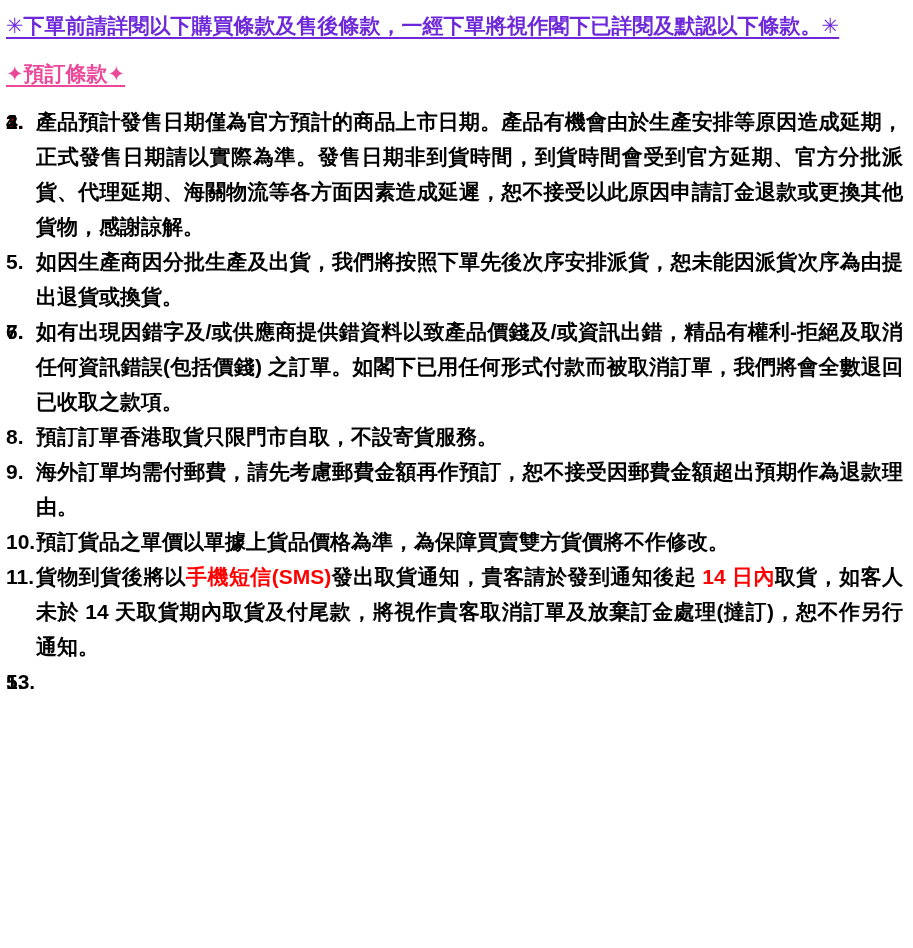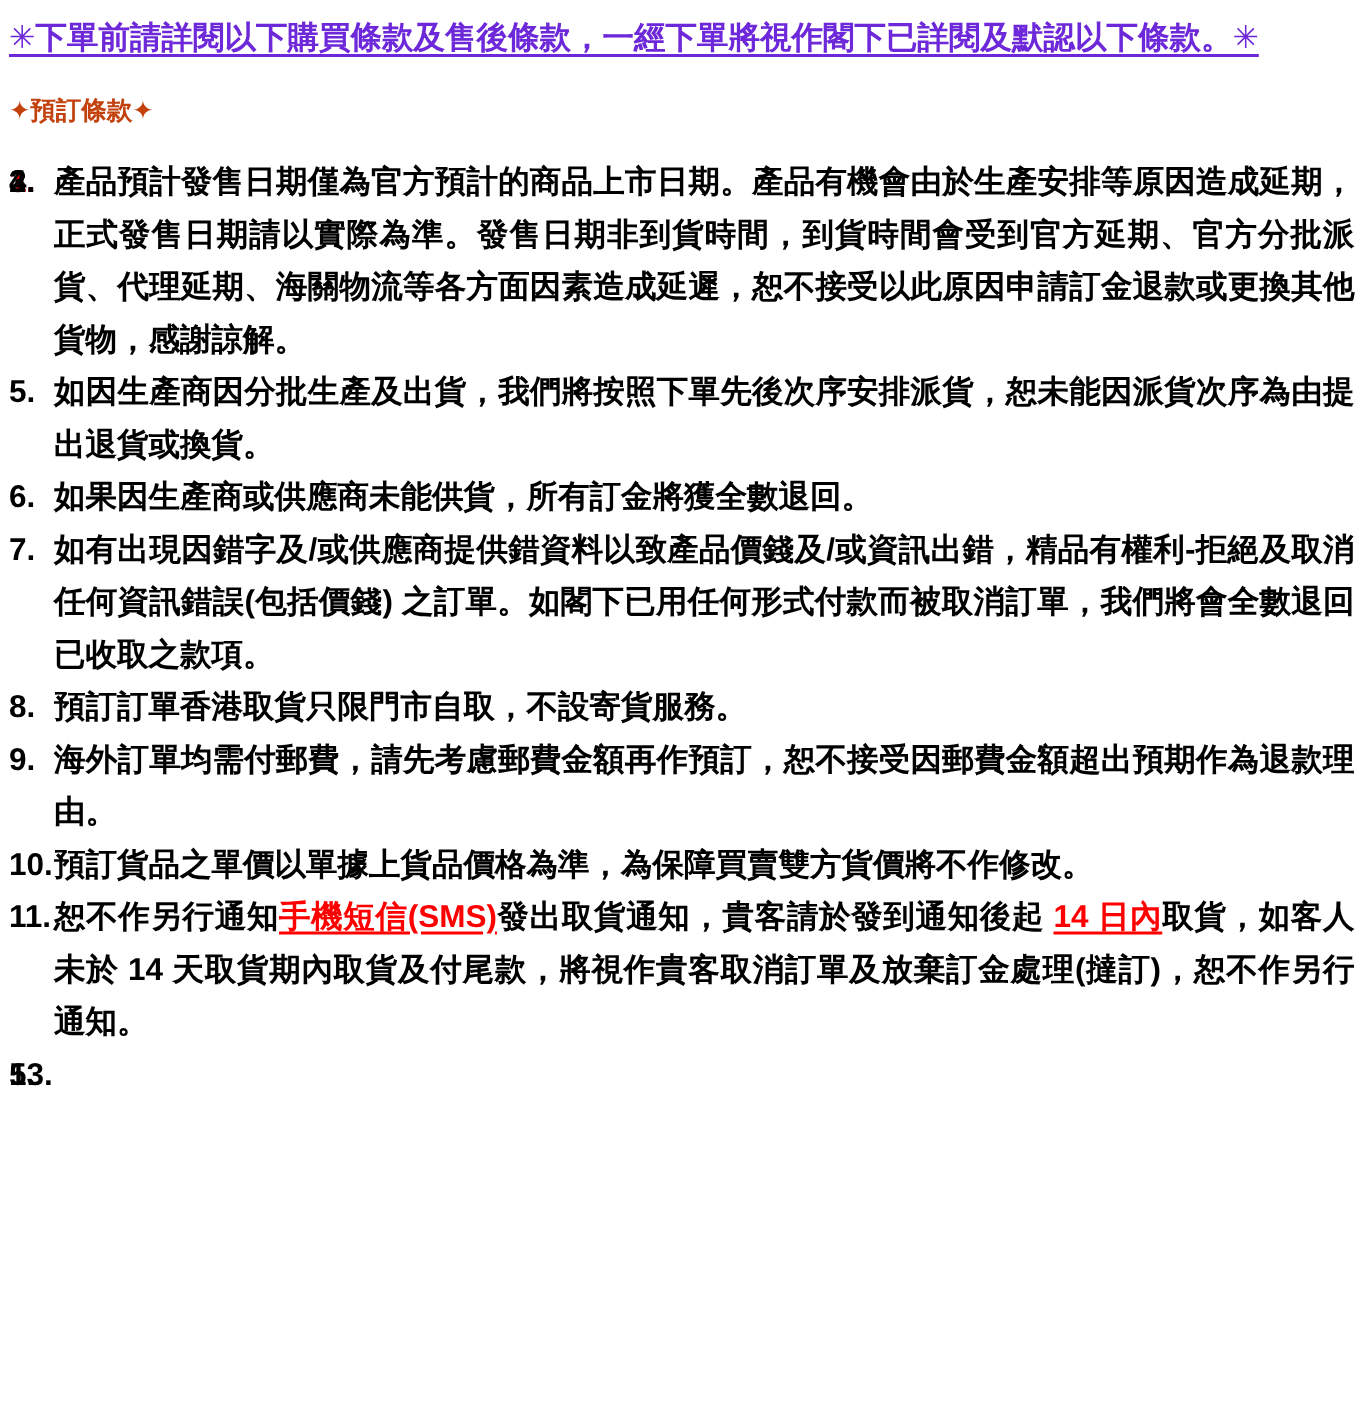--- a/index.html
+++ b/index.html
@@ -20,25 +20,26 @@
     color: #000000;
   }
   .page-title {
     color: #6d28d9;
     text-decoration: underline;
     text-decoration-thickness: 2px;
     text-underline-offset: 4px;
     margin: 0 0 13px 0;
   }
   .section-heading {
-    color: #c2410c;
+    color: #ec4899;
+    text-decoration: underline;
     text-decoration-thickness: 2px;
     text-underline-offset: 4px;
     margin: 0 0 13px 0;
-    font-size: 17px;
+    font-size: 21px;
   }
   ol.terms {
     list-style: none;
     margin: 0;
     padding: 0;
   }
   ol.terms li {
     position: relative;
     padding-left: 30px;
     text-align: justify;
@@ -47,21 +48,20 @@
     position: absolute;
     left: 0;
     top: 0;
     width: 26px;
     text-align: left;
     white-space: nowrap;
   }
   .red { color: #ff0000; }
   .red-underline {
     color: #ff0000;
-    text-decoration: underline;
     text-decoration-thickness: 2px;
     text-underline-offset: 3px;
   }
 </style>
 </head>
 <body>
 
 <div class="page-title">
   <span>✳下單前請詳閱以下購買條款及售後條款，一經下單將視作閣下已詳閱及默認以下條款。✳</span>
 </div>
@@ -69,23 +69,23 @@
 <div class="section-heading">
   <span>✦預訂條款✦</span>
 </div>
 
 <ol class="terms">
     <li class="red"><span class="num">1.</span></li>
     <li><span class="num">2.</span></li>
     <li><span class="num">3.</span></li>
     <li><span class="num">4.</span><span><span>產品預計發售日期僅為官方預計的商品上市日期。產品有機會由於生產安排等原因造成延期，正式發售日期請以實際為準。發售日期非到貨時間，到貨時間會受到官方延期、官方分批派貨、代理延期、海關物流等各方面因素造成延遲，恕不接受以此原因申請訂金退款或更換其他貨物，感謝諒解。</span></span></li>
     <li><span class="num">5.</span><span><span>如因生產商因分批生產及出貨，我們將按照下單先後次序安排派貨，恕未能因派貨次序為由提出退貨或換貨。</span></span></li>
-    <li><span class="num">6.</span><span><span>如果因生產商或供應商未能供貨，所有訂金將獲全數退回。</span></span></li>
+    <li><span class="num">6.</span></li>
     <li><span class="num">7.</span><span><span>如有出現因錯字及/或供應商提供錯資料以致產品價錢及/或資訊出錯，精品有權利-拒絕及取消任何資訊錯誤(包括價錢) 之訂單。如閣下已用任何形式付款而被取消訂單，我們將會全數退回已收取之款項。</span></span></li>
     <li><span class="num">8.</span><span><span>預訂訂單香港取貨只限門市自取，不設寄貨服務。</span></span></li>
     <li><span class="num">9.</span><span><span>海外訂單均需付郵費，請先考慮郵費金額再作預訂，恕不接受因郵費金額超出預期作為退款理由。</span></span></li>
     <li><span class="num">10.</span><span><span>預訂貨品之單價以單據上貨品價格為準，為保障買賣雙方貨價將不作修改。</span></span></li>
-    <li><span class="num">11.</span><span><span>恕不作另行通知</span><span class="red-underline">手機短信(SMS)</span><span>發出取貨通知，貴客請於發到通知後起 </span><span class="red-underline">14 日內</span><span>取貨，如客人未於 14 天取貨期內取貨及付尾款，將視作貴客取消訂單及放棄訂金處理(撻訂)，恕不作另行通知。</span></span></li>
+    <li><span class="num">11.</span><span><span>貨物到貨後將以</span><span class="red-underline">手機短信(SMS)</span><span>發出取貨通知，貴客請於發到通知後起 </span><span class="red-underline">14 日內</span><span>取貨，如客人未於 14 天取貨期內取貨及付尾款，將視作貴客取消訂單及放棄訂金處理(撻訂)，恕不作另行通知。</span></span></li>
     <li><span class="num">5.</span></li>
     <li>
       <span class="num">13.</span>
     </li>
   </ol>
 
 </body></html>

